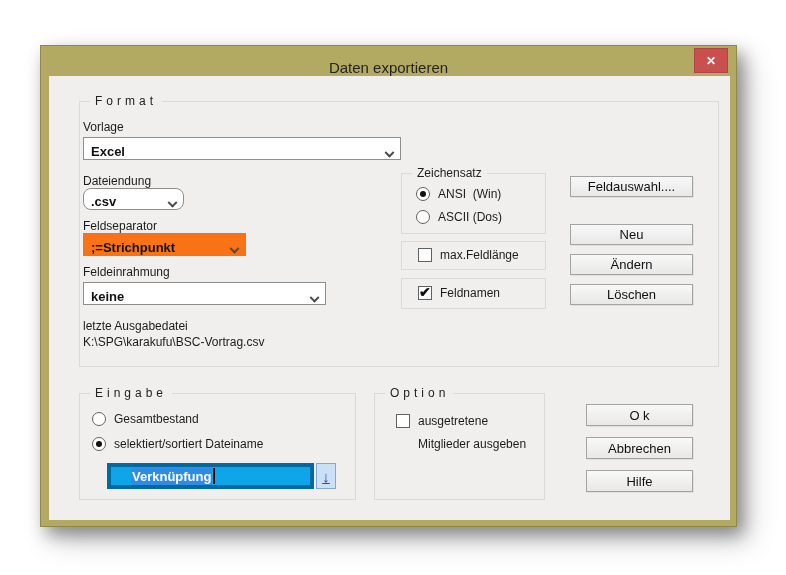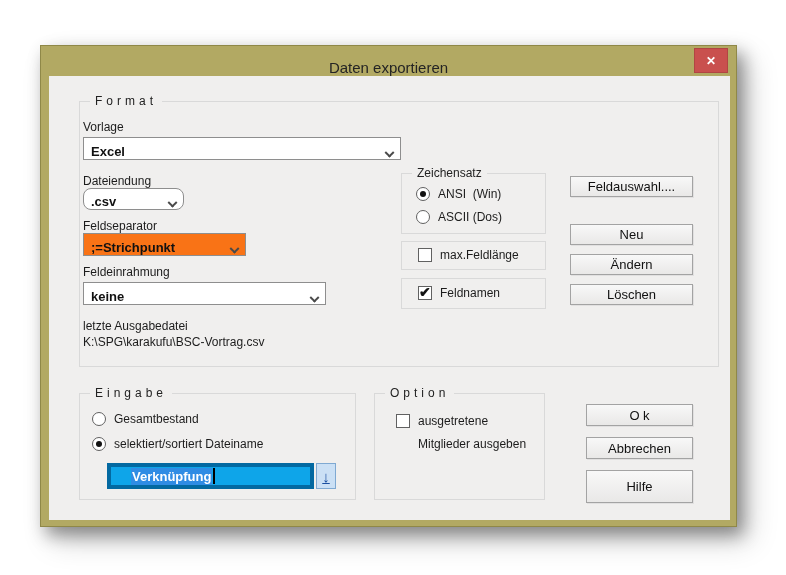--- a/index.html
+++ b/index.html
@@ -167,16 +167,16 @@
 
       <div class="row" style="left:21px; top:20px;">
         <span class="checkbox"></span>
         <span>ausgetretene</span>
       </div>
       <div class="static-text" style="left:43px; top:43px;">Mitglieder ausgeben</div>
     </div>
 
     <div class="btn" style="left:537px; top:328px; width:107px; height:22px;">O k</div>
     <div class="btn" style="left:537px; top:361px; width:107px; height:22px;">Abbrechen</div>
-    <div class="btn" style="left:537px; top:394px; width:107px; height:33px;">Hilfe</div>
+    <div class="btn" style="left:537px; top:394px; width:107px; height:22px;">Hilfe</div>
 
   </div>
 </div>
 
 </body></html>

